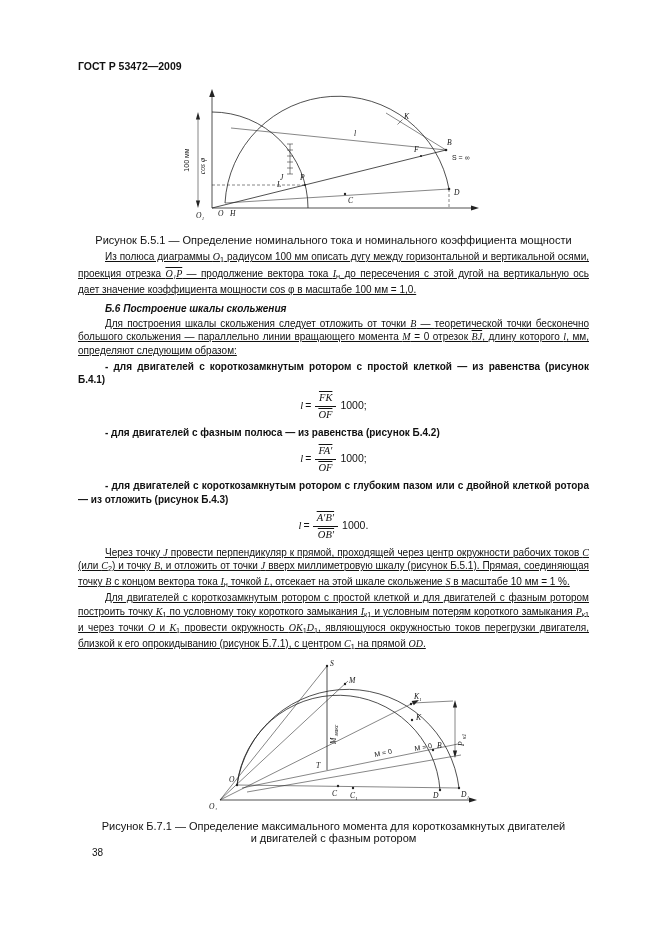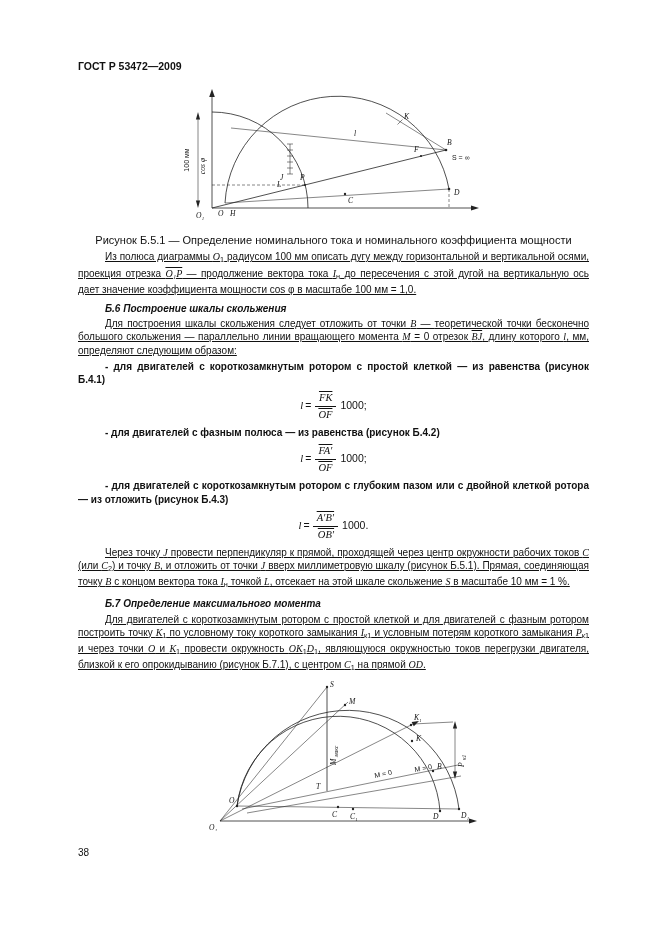--- a/index.html
+++ b/index.html
@@ -19,21 +19,21 @@
   .over{text-decoration:overline;}
   .u{text-decoration:underline;}
   .fig-wrap{text-align:center; margin-top:13px;}
   .fig-wrap2{text-align:center; margin-top:5px; padding-left:22px;}
   .caption{text-align:center; font-size:11px; margin-top:7px; line-height:12px;}
   .formula{text-align:center; margin:5px 0 5px 0; font-size:10.5px; line-height:12px;}
   .formula .eq{margin:0 3px 0 2px;}
   .frac{display:inline-flex; flex-direction:column; align-items:flex-end; vertical-align:middle; margin:0 4px 0 0;}
   .frac .num{border-bottom:0.9px solid #111; padding:1px 4px 2px 4px;}
   .frac .den{padding:2px 4px 0 4px;}
-  .page-num{position:absolute; left:78px; top:846px; font-size:10px;}
+  .page-num{position:absolute; left:92px; top:846px; font-size:10px;}
   
   svg line, svg path{stroke:#232323; stroke-width:0.8; fill:none;}
   svg .thin{stroke-width:0.55;}
   svg .dash{stroke-dasharray:3 2; stroke-width:0.55;}
   svg .dot{fill:#232323; stroke:none;}
   svg .arr{fill:#232323; stroke:none;}
   svg text{font-family:"Liberation Serif", serif; fill:#141414;}
   svg .lbl{font-size:7.6px; font-style:italic;}
   svg .lbl-sm{font-size:5.6px; font-style:italic;}
   svg .lbl-up{font-size:7px; font-style:normal; font-family:"Liberation Sans",sans-serif;}
@@ -130,21 +130,20 @@
 
   <div class="formula">
     <span class="i">l</span><span class="eq">=</span><span class="frac">
         <span class="num i over">A′B′</span>
         <span class="den i over">OB′</span>
       </span><span>1000.</span>
   </div>
 
   <p class="para"><span>Через точку </span><span class="i">J</span><span> провести перпендикуляр к прямой, проходящей через центр окружности рабочих токов </span><span class="i">C</span><span> (или </span><span class="i">C</span><span class="sub">2</span><span>) и точку </span><span class="i">B</span><span>, и отложить от точки </span><span class="i">J</span><span> вверх миллиметровую шкалу (рисунок Б.5.1). Прямая, соединяющая точку </span><span class="i">B</span><span> с концом вектора тока </span><span class="i">I</span><span class="sub">н</span><span> точкой </span><span class="i">L</span><span>, отсекает на этой шкале скольжение </span><span class="i">S</span><span> в масштабе 10 мм = 1 %.</span></p>
 
-  <div class="sec-head">Б.7 Определение максимального момента</div>
   <p class="para" style="margin-top:0"><span>Для двигателей с короткозамкнутым ротором с простой клеткой и для двигателей с фазным ротором построить точку </span><span class="i">K</span><span class="sub">1</span><span> по условному току короткого замыкания </span><span class="i">I</span><span class="sub">к1</span><span> и условным потерям короткого замыкания </span><span class="i">P</span><span class="sub">к1</span><span> и через точки </span><span class="i">O</span><span> и </span><span class="i">K</span><span class="sub">1</span><span> провести окружность </span><span class="i">OK</span><span class="sub">1</span><span class="i">D</span><span class="sub">1</span><span>, являющуюся окружностью токов перегрузки двигателя, близкой к его опрокидыванию (рисунок Б.7.1), с центром </span><span class="i">C</span><span class="sub">1</span><span> на прямой </span><span class="i">OD</span><span>.</span></p>
 
   <div class="fig-wrap2">
     <svg width="280" height="152" viewBox="0 0 280 152">
 
       <line x1="15" y1="142" x2="268" y2="142"></line>
       <polygon class="arr" points="272,142 264,139.5 264,144.5"></polygon>
       <text class="lbl" x="4" y="151">O₁</text>
 
       <path d="M 32 127 A 112 112 0 0 1 254 130"></path>
@@ -194,16 +193,20 @@
       <text class="lbl" x="127" y="138">C</text>
       <circle class="dot" cx="148" cy="130" r="1.2"></circle>
       <text class="lbl" x="145" y="140">C₁</text>
       <circle class="dot" cx="235" cy="132" r="1.2"></circle>
       <text class="lbl" x="228" y="140">D</text>
       <circle class="dot" cx="254" cy="130" r="1.2"></circle>
       <text class="lbl" x="256" y="139">D₁</text>
     </svg>
   </div>
 
+  <div class="caption">
+    <div>Рисунок  Б.7.1 — Определение максимального момента для короткозамкнутых двигателей</div>
+    <div>и двигателей с фазным ротором</div>
+  </div>
 
   <div class="page-num">38</div>
 
 </div>
 
 </body></html>

